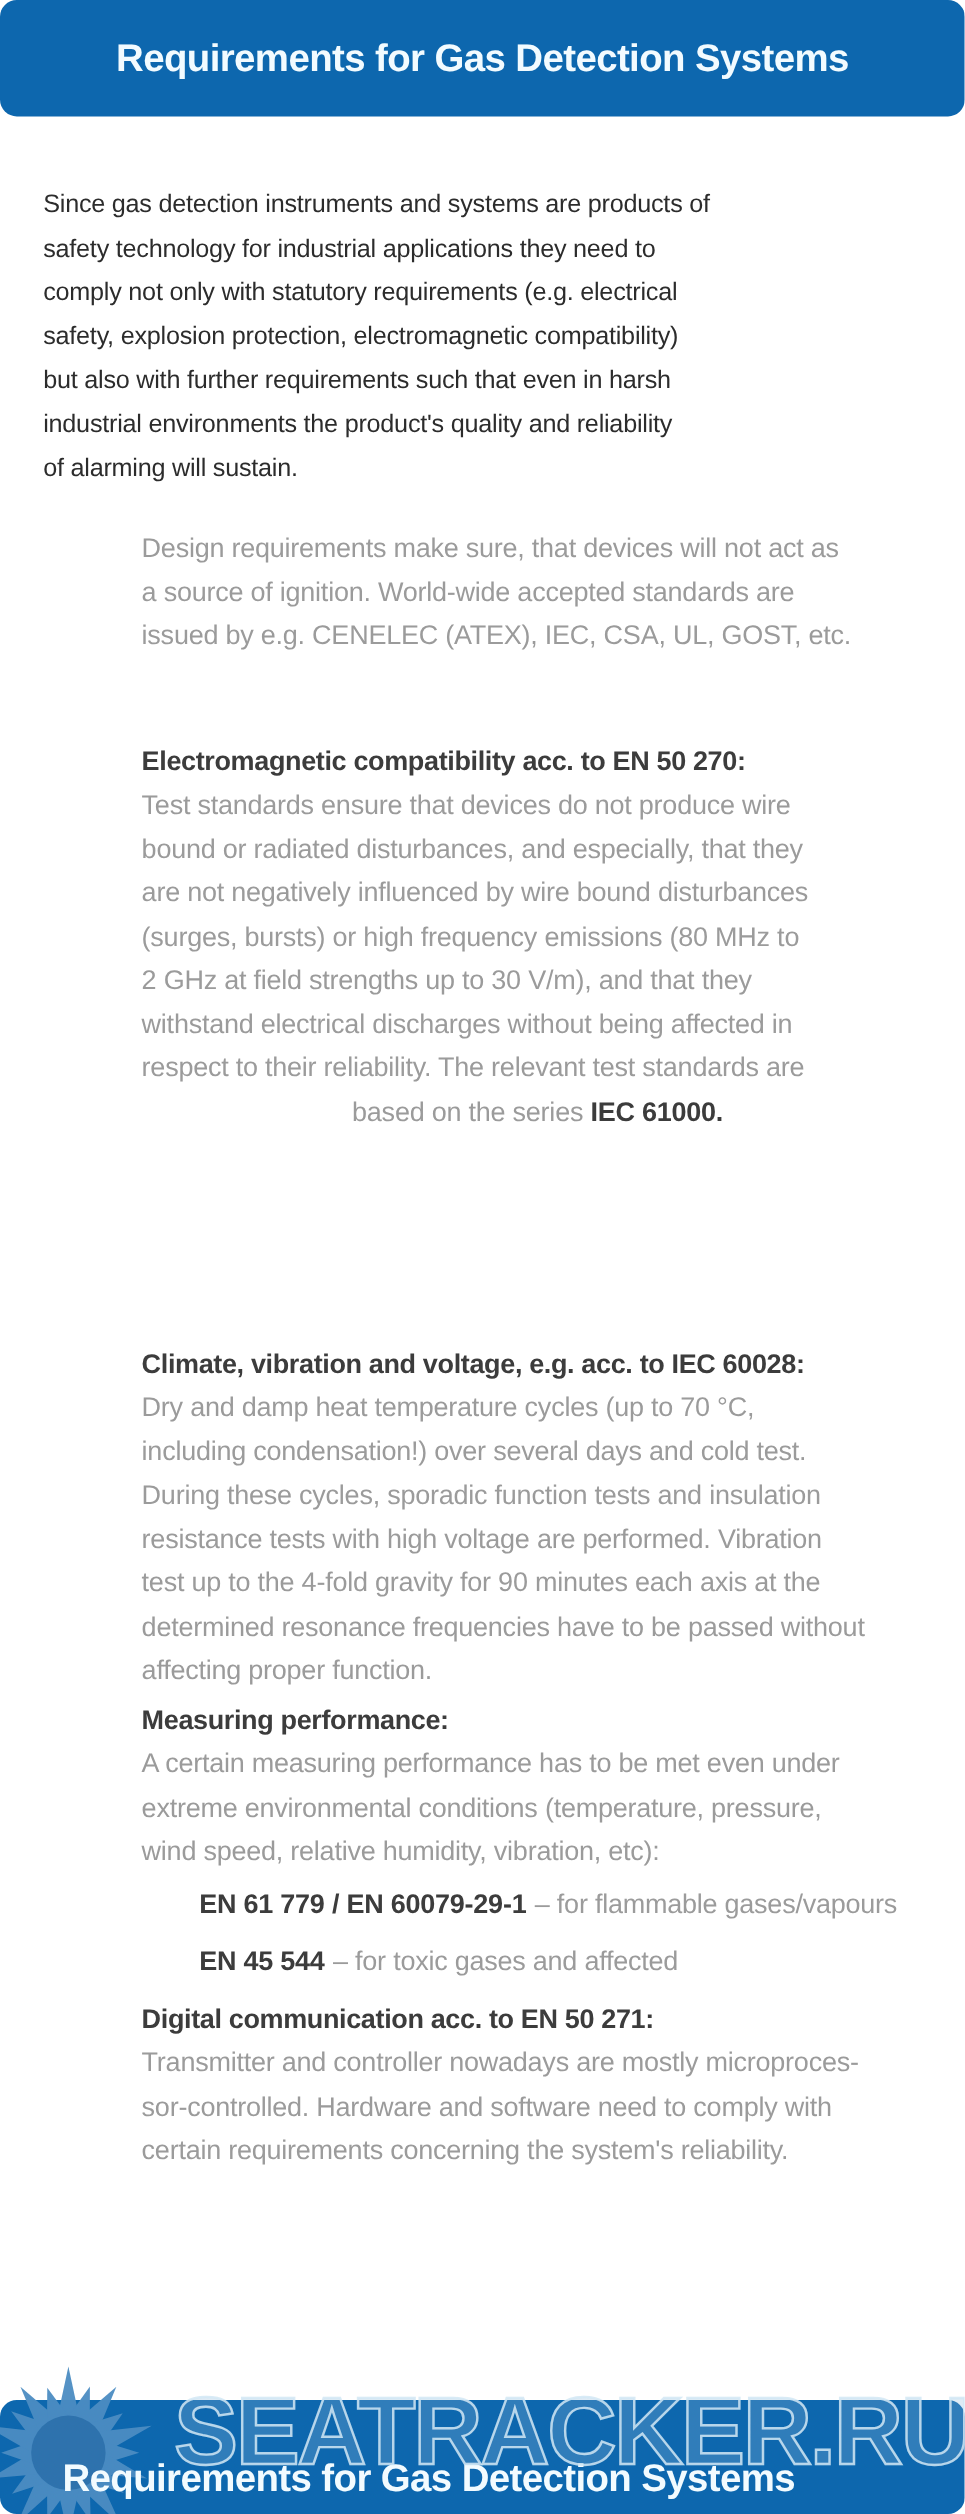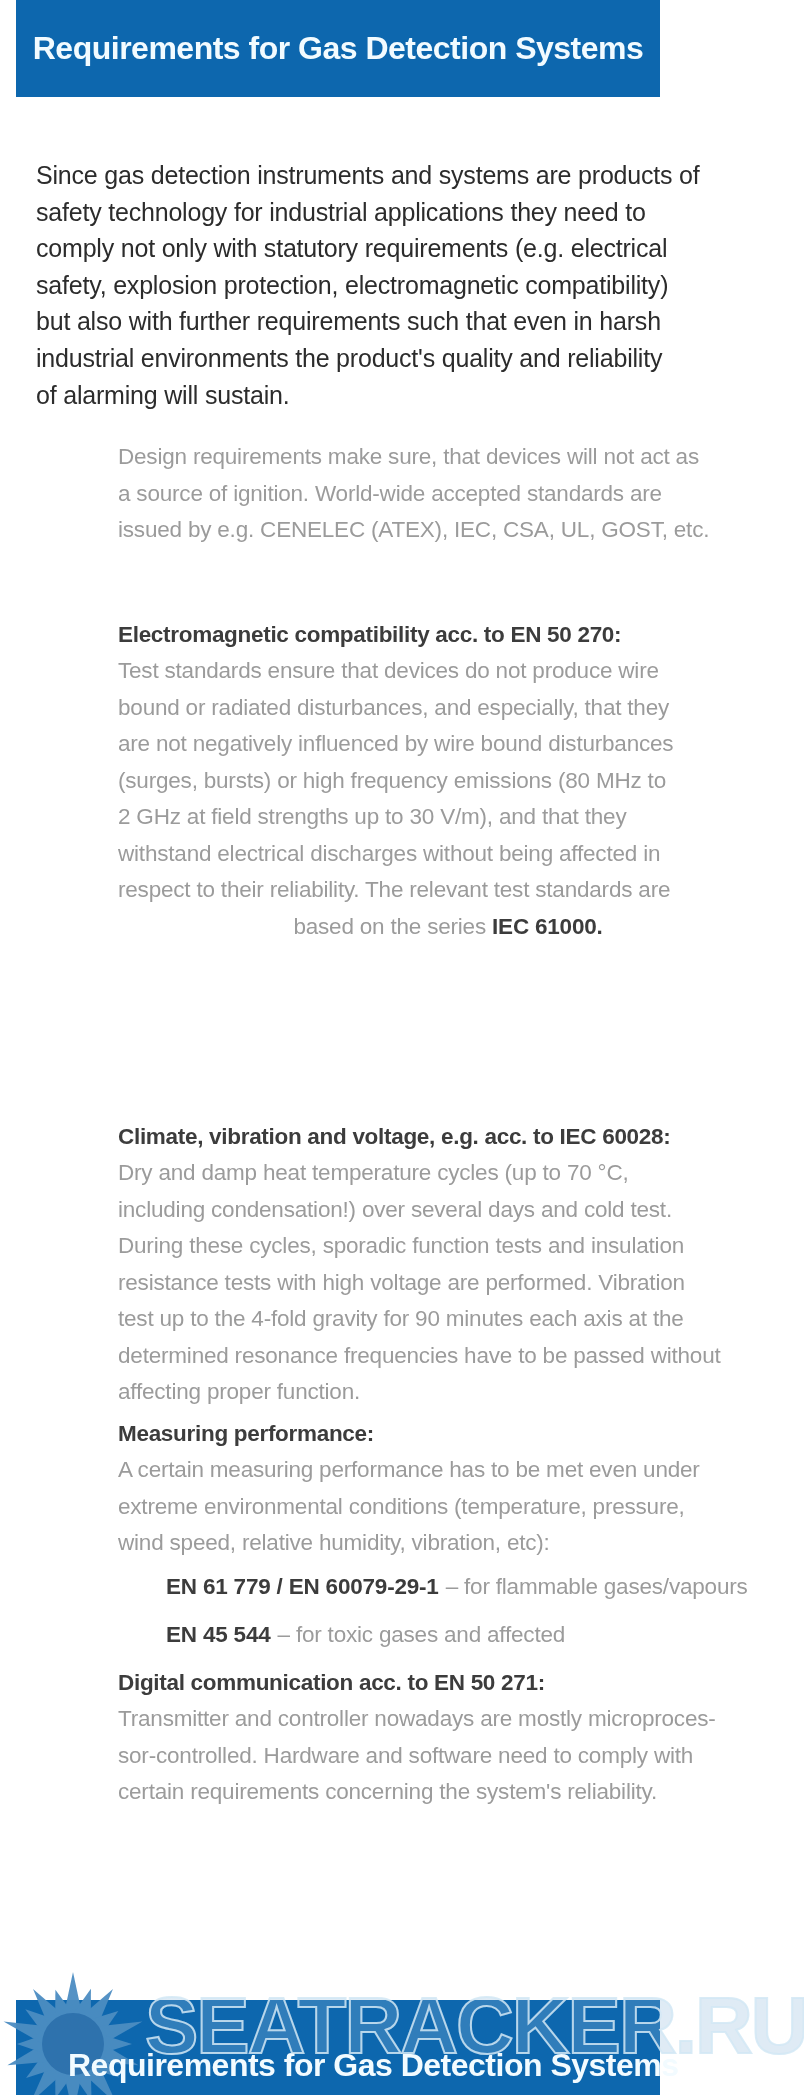--- a/index.html
+++ b/index.html
@@ -5,37 +5,38 @@
   html,body{margin:0;padding:0;background:#ffffff;}
   .page{
     position:relative;
     width:804px;height:2095px;
     background:#ffffff;
     overflow:hidden;
     font-family:"Liberation Sans", sans-serif;
   }
   
   .banner{
-    position:absolute;left:16px;width:644px;
+    position:absolute;left:0;width:804px;
     background:var(--banner-blue,#0d67ae);
+    border-radius:14px;
   }
   .banner.top{top:0;height:97px;display:flex;align-items:center;justify-content:center;}
   .banner.bottom{top:2000px;height:95px;}
   .banner-title{
     color:var(--title-text,#f2fbff);
     font-size:32px;font-weight:bold;letter-spacing:-0.5px;
     white-space:nowrap;
   }
   .banner.bottom .banner-title{
     position:absolute;left:52px;top:26px;z-index:3;
   }
   
   .intro{
     position:absolute;left:36px;top:132px;width:720px;
-    font-size:25px;line-height:36.6px;letter-spacing:-0.2px;
+    font-size:21px;line-height:36.6px;letter-spacing:-0.2px;
     color:var(--intro-text,#2c2c2c);
     white-space:pre-line;
   }
   
   .sec{position:absolute;left:118px;width:660px;}
   .sec h2{
     margin:0;font-size:22.5px;line-height:36px;font-weight:bold;
     letter-spacing:-0.3px;
     color:var(--heading-text,#3c3c3c);
   }

